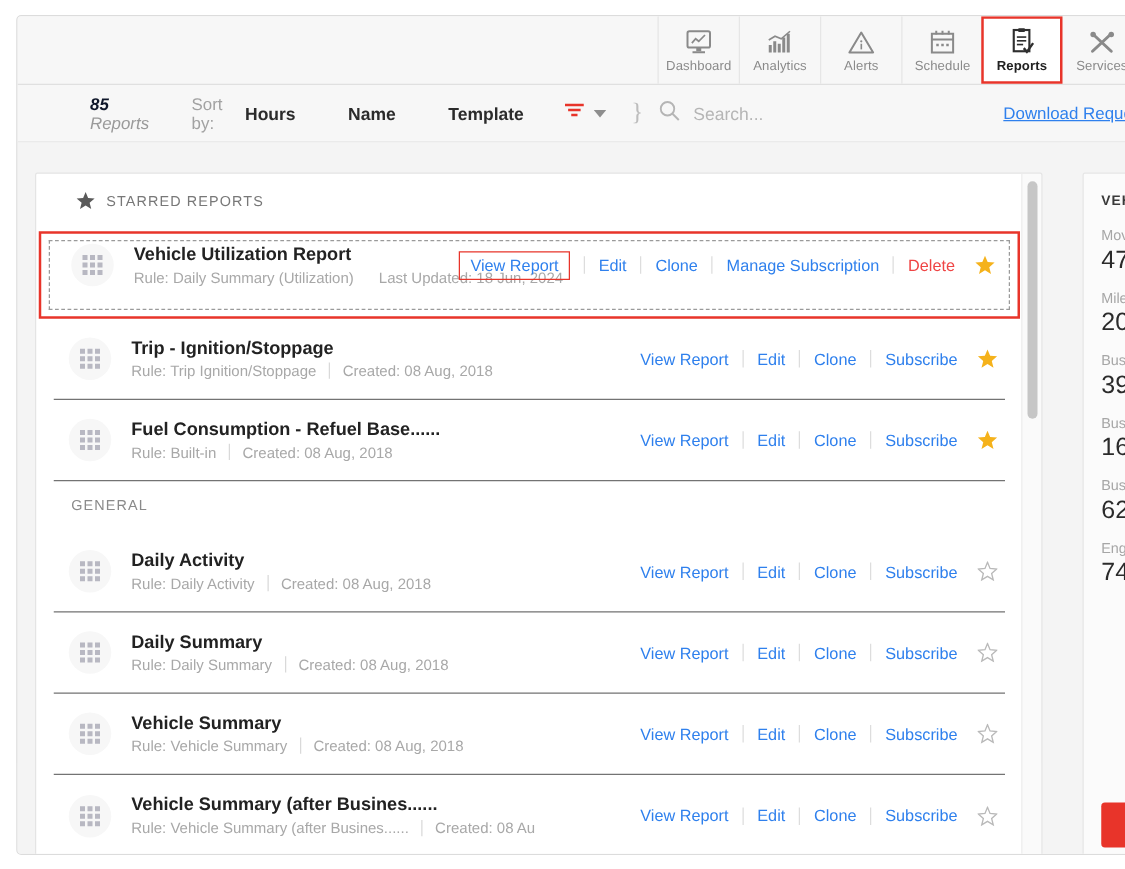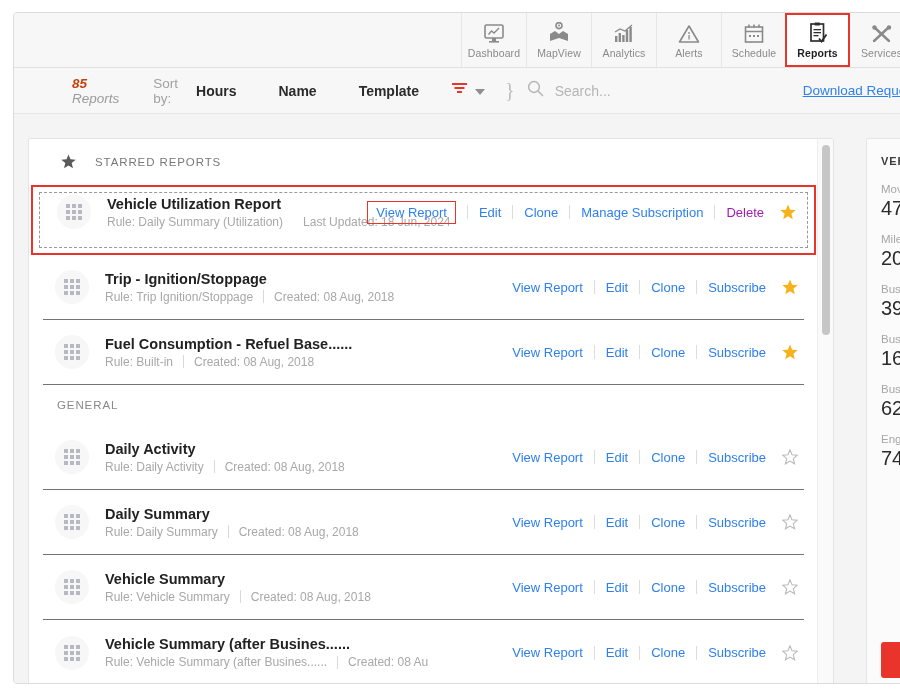--- a/index.html
+++ b/index.html
@@ -80,21 +80,21 @@
     border-bottom: 1px solid #e6e6e6;
     display: flex;
     align-items: center;
     padding-left: 58px;
   }
   .tb-count {
     font-size: 13.5px;
     font-style: italic;
     color: #9a9a9a;
   }
-  .tb-count b { color: #c2410c; font-style: italic; font-weight: bold; }
+  .tb-count b { color: #0f172a; font-style: italic; font-weight: bold; }
   .tb-sep {
     width: 1px; height: 18px; background: #d8d8d8; margin: 0 17px;
   }
   .tb-sortby {
     font-size: 13.5px; color: #a2a2a2; margin-right: 18px;
   }
   .tb-sortopt {
     font-size: 14px; color: #2b2b2b; font-weight: bold;
     margin-right: 42px; cursor: pointer; white-space: nowrap;
   }
@@ -155,21 +155,21 @@
     border-radius: 5px;
   }
 
   .list-inner {
     position: absolute; left: 0; top: 0;
     width: 789px; height: 559px;
     padding: 0 14px 0 14px;
   }
 
   .section-head {
-    display: flex; align-items: center; gap: 19px;
+    display: flex; align-items: center; gap: 9px;
     height: 46px; padding-left: 18px;
     font-size: 11.5px; letter-spacing: .9px;
     color: #787878;
   }
   .section-head.general { padding-left: 14px; color: #8a8a8a; height: 40px; }
 
   
   .row {
     display: flex; align-items: center;
     height: 65px;
@@ -203,21 +203,21 @@
   .meta-div {
     display: inline-block; width: 1px; height: 13px;
     background: #d9d9d9; margin: 0 10px;
   }
   .row-actions {
     display: flex; align-items: center; flex: none;
   }
   .act {
     font-size: 13px; color: #2f80ed; cursor: pointer; white-space: nowrap;
   }
-  .act.danger { color: #a21caf; }
+  .act.danger { color: #ef4444; }
   .act-div {
     width: 1px; height: 14px; background: #dddddd; margin: 0 11px;
   }
   .star { margin-left: 16px; cursor: pointer; line-height: 0; }
 
   
   .row.highlight {
     border: 2px solid #e8342a;
     border-bottom: 2px solid #e8342a;
     margin: 0 -12px 0 -12px;
@@ -284,30 +284,20 @@
           <svg width="24" height="21" viewBox="0 0 24 21">
             <rect x="3" y="2" width="18" height="13" rx="1.5" fill="none" stroke="#8a8a8a" stroke-width="1.6"></rect>
             <polyline points="6.5,11.5 9.5,8 12,10 17,5" fill="none" stroke="#8a8a8a" stroke-width="1.4"></polyline>
             <rect x="10" y="15" width="4" height="3" fill="#8a8a8a"></rect>
             <rect x="7" y="18" width="10" height="1.6" fill="#8a8a8a"></rect>
           </svg>
         </span>
         <span class="nav-label">Dashboard</span>
       </div>
 
-      <div class="nav-item">
-        <span class="nav-ico">
-          <svg width="24" height="22" viewBox="0 0 24 22">
-            <circle cx="12" cy="3.6" r="3" fill="none" stroke="#8a8a8a" stroke-width="1.6"></circle>
-            <circle cx="12" cy="3.6" r="1" fill="#8a8a8a"></circle>
-            <path d="M3 12 L8 9 L12 12 L16 9 L21 12 L21 19 L12 16 L3 19 Z" fill="#8a8a8a"></path>
-          </svg>
-        </span>
-        <span class="nav-label">MapView</span>
-      </div>
 
       <div class="nav-item">
         <span class="nav-ico">
           <svg width="24" height="21" viewBox="0 0 24 21">
             <g fill="#8a8a8a">
               <rect x="3" y="13" width="2.4" height="6"></rect>
               <rect x="6.6" y="10" width="2.4" height="9"></rect>
               <rect x="10.2" y="12" width="2.4" height="7"></rect>
               <rect x="13.8" y="7" width="2.4" height="12"></rect>
               <rect x="17.4" y="4" width="2.4" height="15"></rect>

